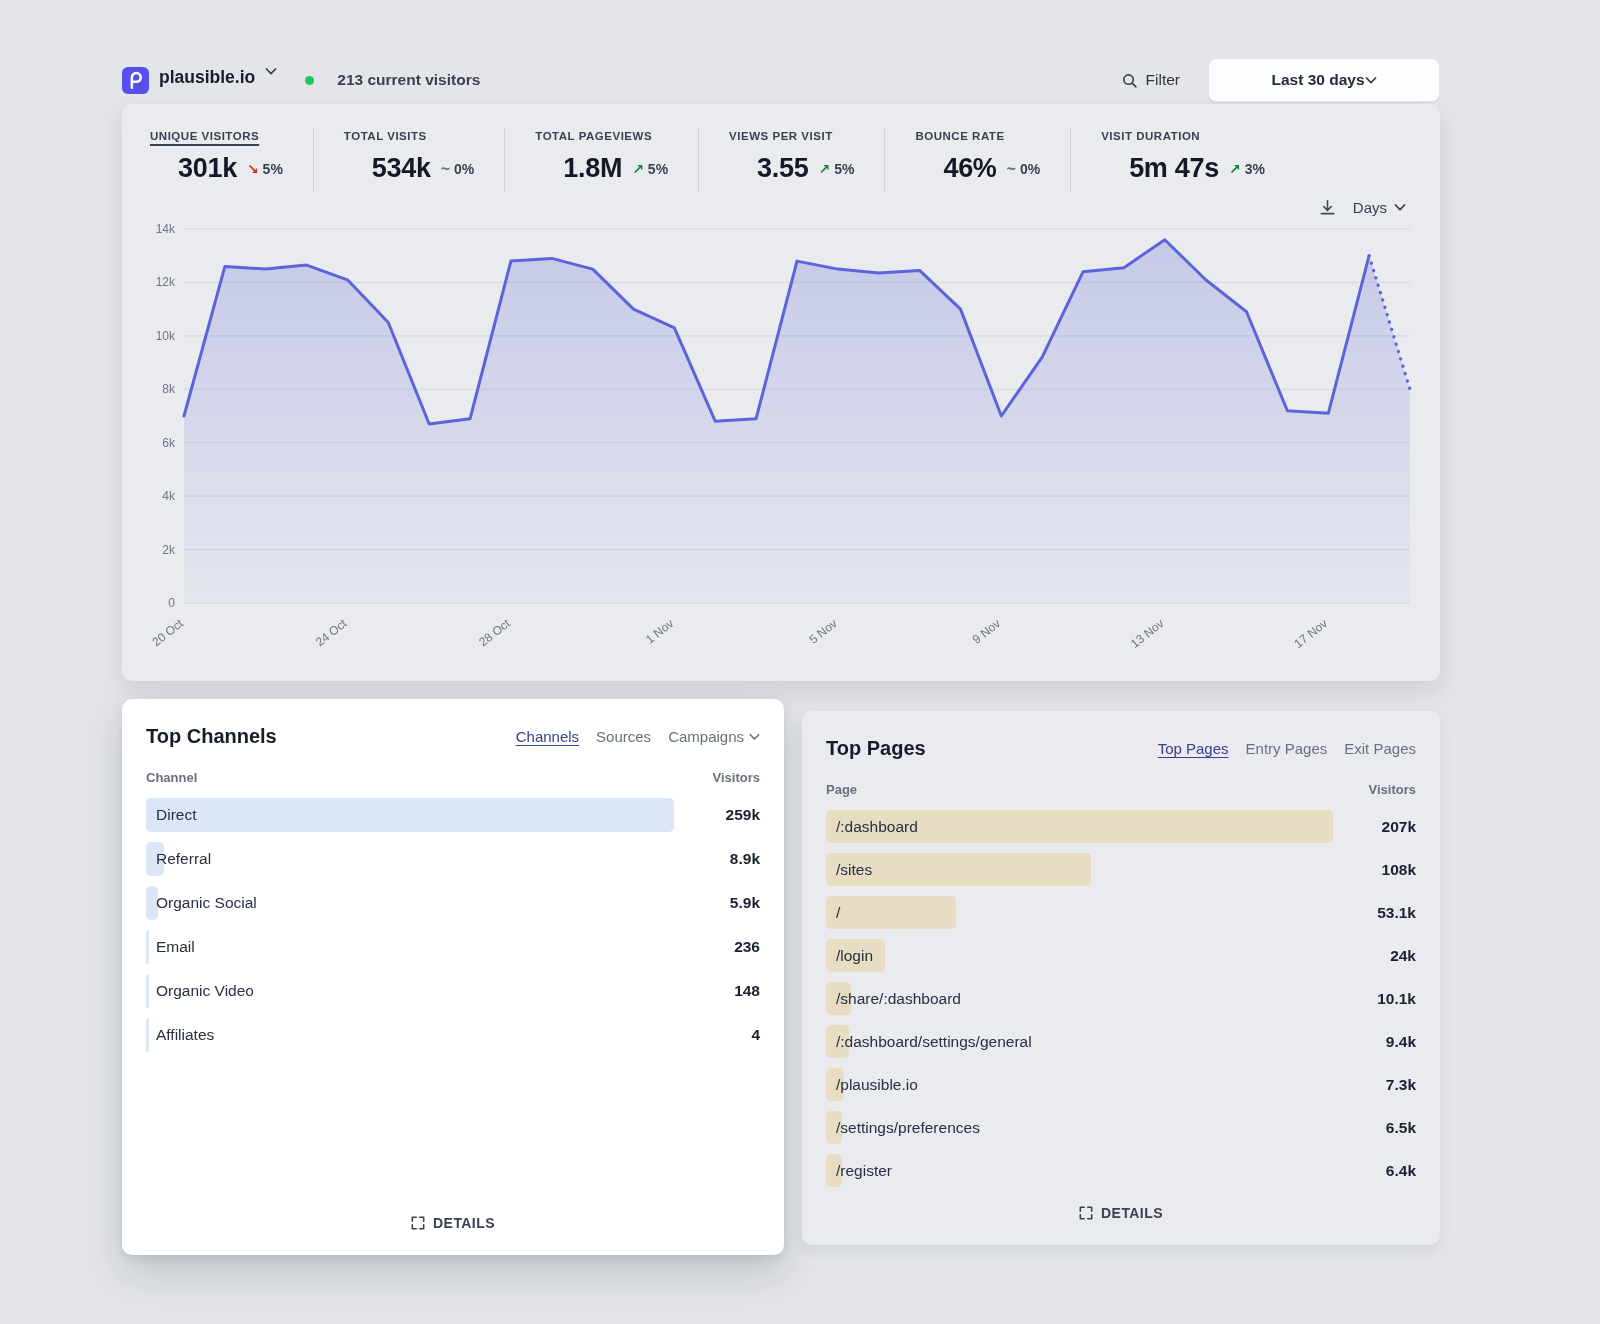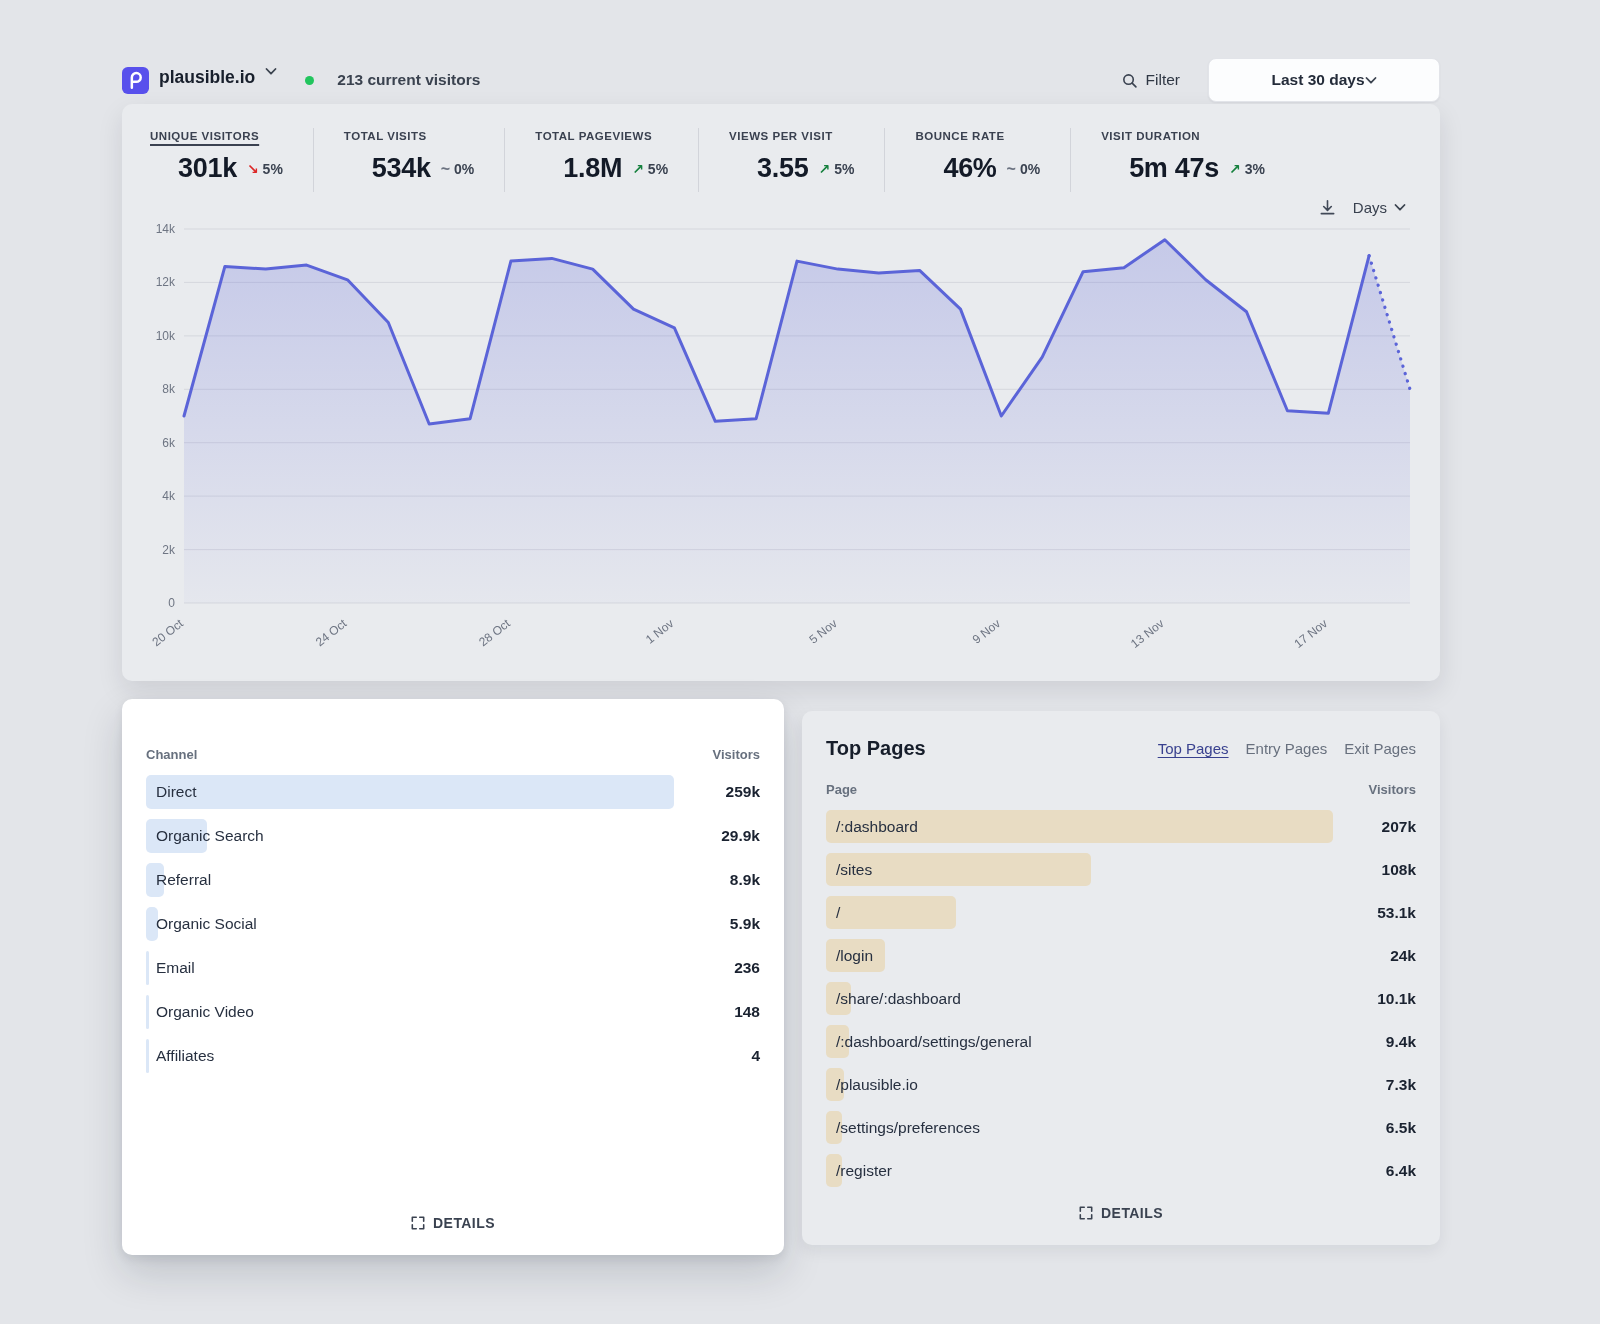--- a/index.html
+++ b/index.html
@@ -227,34 +227,42 @@
           <text class="ax" transform="translate(1180.3,408) rotate(-38)" text-anchor="end">17 Nov</text>
           <path d="M 36 386 L 36.0 199.0 L 76.9 49.4 L 117.7 52.1 L 158.6 48.1 L 199.5 62.8 L 240.3 105.5 L 281.2 207.0 L 322.1 201.7 L 362.9 44.1 L 403.8 41.4 L 444.7 52.1 L 485.5 92.1 L 526.4 110.8 L 567.3 204.3 L 608.1 201.7 L 649.0 44.1 L 689.9 52.1 L 730.7 56.1 L 771.6 53.4 L 812.5 92.1 L 853.3 199.0 L 894.2 140.2 L 935.1 54.7 L 975.9 50.7 L 1016.8 22.7 L 1057.7 62.8 L 1098.5 94.8 L 1139.4 193.7 L 1180.3 196.3 L 1221.1 38.7 L 1262.0 172.3 L 1262 386 Z" fill="url(#ag)"></path>
           <polyline points="36.0,199.0 76.9,49.4 117.7,52.1 158.6,48.1 199.5,62.8 240.3,105.5 281.2,207.0 322.1,201.7 362.9,44.1 403.8,41.4 444.7,52.1 485.5,92.1 526.4,110.8 567.3,204.3 608.1,201.7 649.0,44.1 689.9,52.1 730.7,56.1 771.6,53.4 812.5,92.1 853.3,199.0 894.2,140.2 935.1,54.7 975.9,50.7 1016.8,22.7 1057.7,62.8 1098.5,94.8 1139.4,193.7 1180.3,196.3 1221.1,38.7" fill="none" stroke="#5b64d8" stroke-width="3" stroke-linejoin="round" stroke-linecap="round"></polyline>
           <line x1="1221.1" y1="38.7" x2="1262.0" y2="172.3" stroke="#5b64d8" stroke-width="3.2" stroke-dasharray="0.2 7.5" stroke-linecap="round"></line>
         </svg></div>
   </section>
 
   <section class="bottom">
 
     <div class="card channels-card">
+      <div class="card-head">
+        <span class="card-title">Top Channels</span>
+        <div class="tabs">
+          <span class="tab active">Channels</span>
+          <span class="tab">Sources</span>
+          <span class="tab">
+            <span>Campaigns</span>
+            <svg class="chev" viewBox="0 0 12 8" fill="none">
+                <path d="M1.5 1.5 6 6.2 10.5 1.5" stroke="currentColor" stroke-width="1.8" stroke-linecap="round" stroke-linejoin="round"></path>
+              </svg>
+          </span>
+        </div>
+      </div>
       <div class="thead">
         <span>Channel</span>
         <span>Visitors</span>
       </div>
       <div class="rows" id="channels-rows">
           <div class="brow">
             <div class="brow-bar" style="width: 86%; background: rgb(219, 231, 247);"></div>
             <span class="brow-label">Direct</span>
             <span class="brow-value">259k</span>
-          </div>
-          <div class="brow">
-            <div class="brow-bar" style="width: 9.92819%; background: rgb(219, 231, 247);"></div>
-            <span class="brow-label">Organic Search</span>
-            <span class="brow-value">29.9k</span>
           </div>
           <div class="brow">
             <div class="brow-bar" style="width: 2.95521%; background: rgb(219, 231, 247);"></div>
             <span class="brow-label">Referral</span>
             <span class="brow-value">8.9k</span>
           </div>
           <div class="brow">
             <div class="brow-bar" style="width: 1.95907%; background: rgb(219, 231, 247);"></div>
             <span class="brow-label">Organic Social</span>
             <span class="brow-value">5.9k</span>

